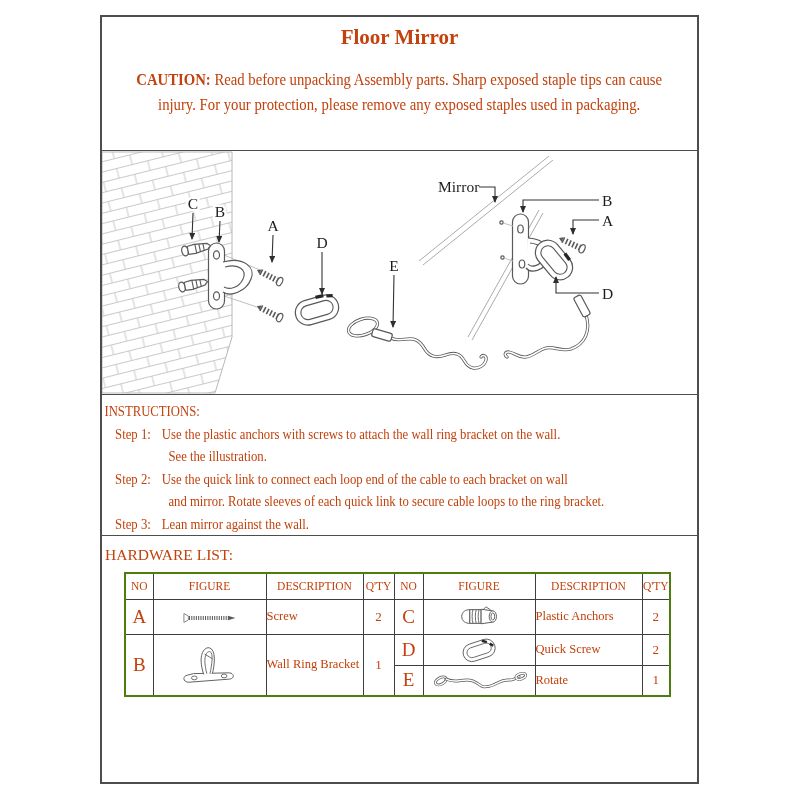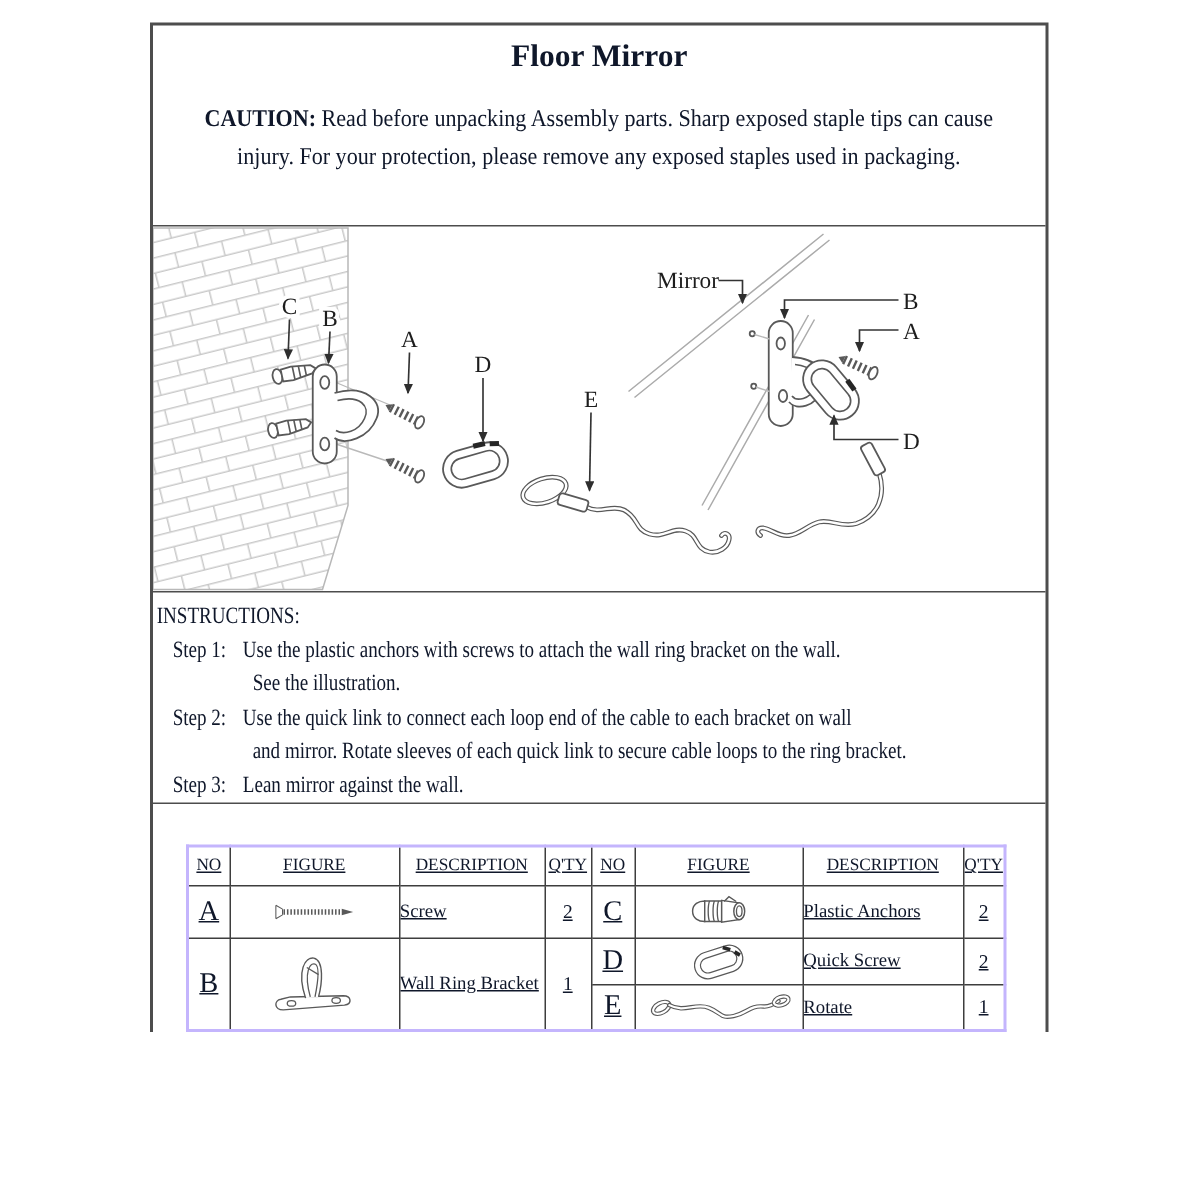--- a/index.html
+++ b/index.html
@@ -1,17 +1,17 @@
 <!DOCTYPE html>
 <html><head>
 <meta charset="utf-8">
 <style>
   html,body{margin:0;padding:0;background:#fff;}
-  .canvas{position:relative;width:800px;height:688px;background:#fff;overflow:hidden;
-          font-family:"Liberation Serif","DejaVu Serif",serif;color:#0f172a;}
+  .canvas{position:relative;width:800px;height:800px;background:#fff;overflow:hidden;
+          font-family:"Liberation Serif","DejaVu Serif",serif;color:#c2410c;}
   .sheet{position:absolute;left:100px;top:15px;width:599px;height:769px;
          box-sizing:border-box;border:2px solid #4d4d4d;background:#fff;}
   .sec{position:relative;overflow:visible;}
   .sec-header{height:126px;}
   .sec-illus{height:243px;border-top:1.5px solid #4d4d4d;}
   .sec-instr{height:140px;border-top:1.5px solid #4d4d4d;}
   .sec-note{height:80px;border-top:1.5px solid #4d4d4d;}
   .sec-hw{height:170px;border-top:1.5px solid #4d4d4d;}
 
   .title{margin-top:7px;text-align:center;font-size:21px;font-weight:bold;line-height:27px;}
@@ -28,22 +28,22 @@
   .sl{display:block;white-space:nowrap;}
   .sl2{padding-left:8px;}
 
   .note-inner{padding-top:19px;padding-left:15px;width:683px;transform:scaleX(.87);
               transform-origin:0 0;font-size:16px;line-height:28.5px;}
   .note-inner p{margin:0;}
   .note-inner span{white-space:nowrap;}
 
   .sec-hw{padding-top:0;}
   .hw-heading{padding-top:9px;font-size:15.5px;line-height:20px;padding-left:3px;}
-  table.hw{border-collapse:collapse;table-layout:fixed;width:547px;margin:27px 0 0 22px;
-           border:2px solid #c4b5fd;text-decoration:underline;}
+  table.hw{border-collapse:collapse;table-layout:fixed;width:547px;margin:7px 0 0 22px;
+           border:2px solid #4d7c0f;}
   table.hw th,table.hw td{border:1px solid #3e3e3e;padding:0;overflow:hidden;}
   table.hw th{font-weight:normal;font-size:11.5px;text-align:center;}
   tr.h-head{height:26px;} tr.h-a{height:35px;} tr.h-d{height:31px;} tr.h-e{height:31px;}
   td.no-cell{font-size:19px;text-align:center;}
   td.fig-cell{text-align:center;vertical-align:middle;}
   td.fig-cell svg{display:inline-block;vertical-align:middle;}
   td.desc-cell{font-size:12.5px;padding-left:7px;text-align:left;}
   td.qty-cell{font-size:13px;text-align:center;}
 
   
@@ -207,20 +207,21 @@
             <span class="sl">Lean mirror against the wall.</span>
             <span class="sl sl2"></span>
           </span>
         </div>
       </div>
     </div>
   </section>
 
 
   <section class="sec sec-hw">
+    <div class="hw-heading">HARDWARE LIST:</div>
     <table class="hw">
       <colgroup>
         <col style="width:28px">
             <col style="width:113px">
             <col style="width:97px">
             <col style="width:31px">
         <col style="width:29px">
             <col style="width:112px">
             <col style="width:107px">
             <col style="width:28px">

